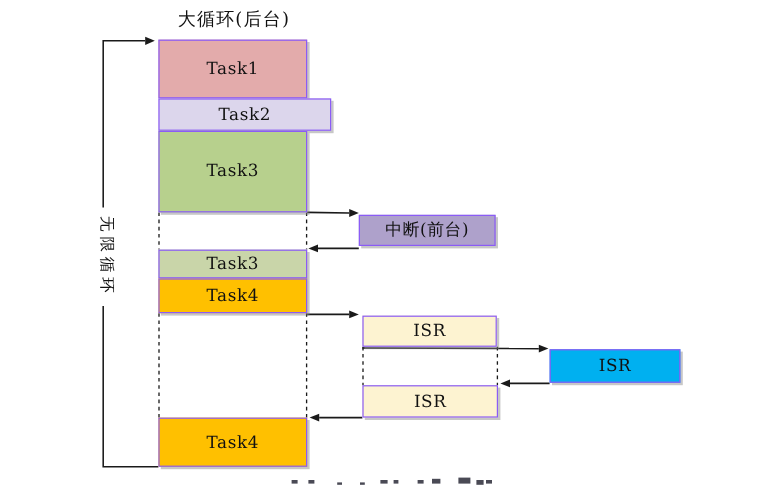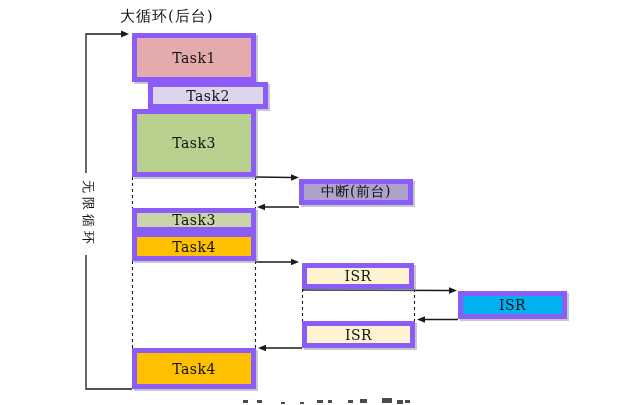--- a/index.html
+++ b/index.html
@@ -8,45 +8,45 @@
     width: 641px;
     height: 405px;
     background: #ffffff;
     overflow: hidden;
     font-family: "DejaVu Serif", "Liberation Serif", serif;
     color: #111111;
   }
   .box {
     position: absolute;
     box-sizing: border-box;
-    border: 5px solid #8b5cf6;
+    border: 1px solid #8b5cf6;
     display: flex;
     align-items: center;
     justify-content: center;
     font-size: 14px;
     letter-spacing: 0.5px;
     box-shadow: 2px 2px 0 rgba(130,130,130,0.45);
   }
   
   .task1  { left: 132px; top: 33px;  width: 124px; height: 49px; }
-  .task2  { left: 148px; top: 82px;  width: 120px; height: 27px; }
+  .task2  { left: 132px; top: 82px;  width: 144px; height: 27px; }
   .task3  { left: 132px; top: 109px; width: 124px; height: 68px; }
   .task3b { left: 132px; top: 208px; width: 124px; height: 24px; }
   .task4  { left: 132px; top: 232px; width: 124px; height: 29px; }
   .task4b { left: 132px; top: 348px; width: 124px; height: 41px; }
   
   .interrupt  { left: 299px; top: 179px; width: 114px; height: 26px; }
   .isr1       { left: 302px; top: 263px; width: 112px; height: 26px; }
   .isr-nested { left: 458px; top: 291px; width: 109px; height: 28px; }
   .isr2       { left: 302px; top: 321px; width: 113px; height: 27px; }
 
   .diagram-title {
     position: absolute;
     left: 120px; top: 7px; width: 150px;
-    text-align: left;
+    text-align: center;
     font-size: 15px;
     letter-spacing: 1px;
     white-space: nowrap;
   }
   .nested-title {
     position: absolute;
     left: 446px; top: 264px; width: 136px;
     text-align: center;
     font-size: 15px;
     letter-spacing: 0.5px;

